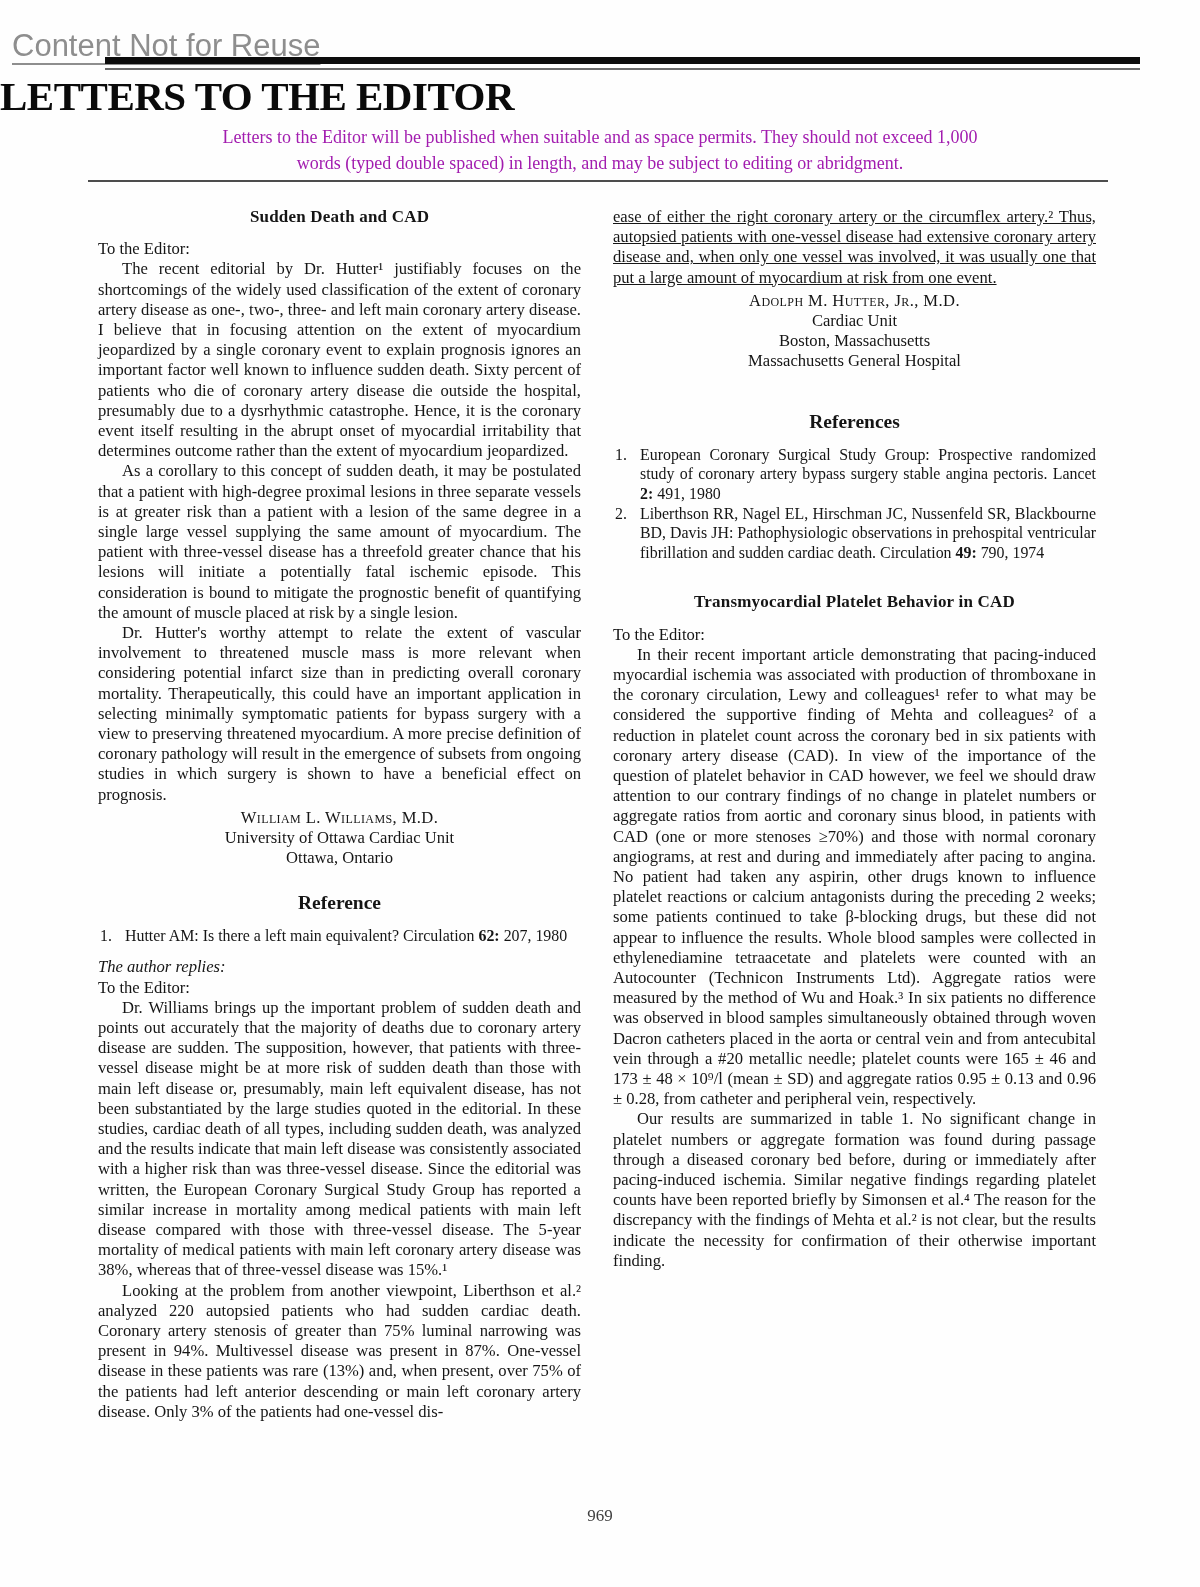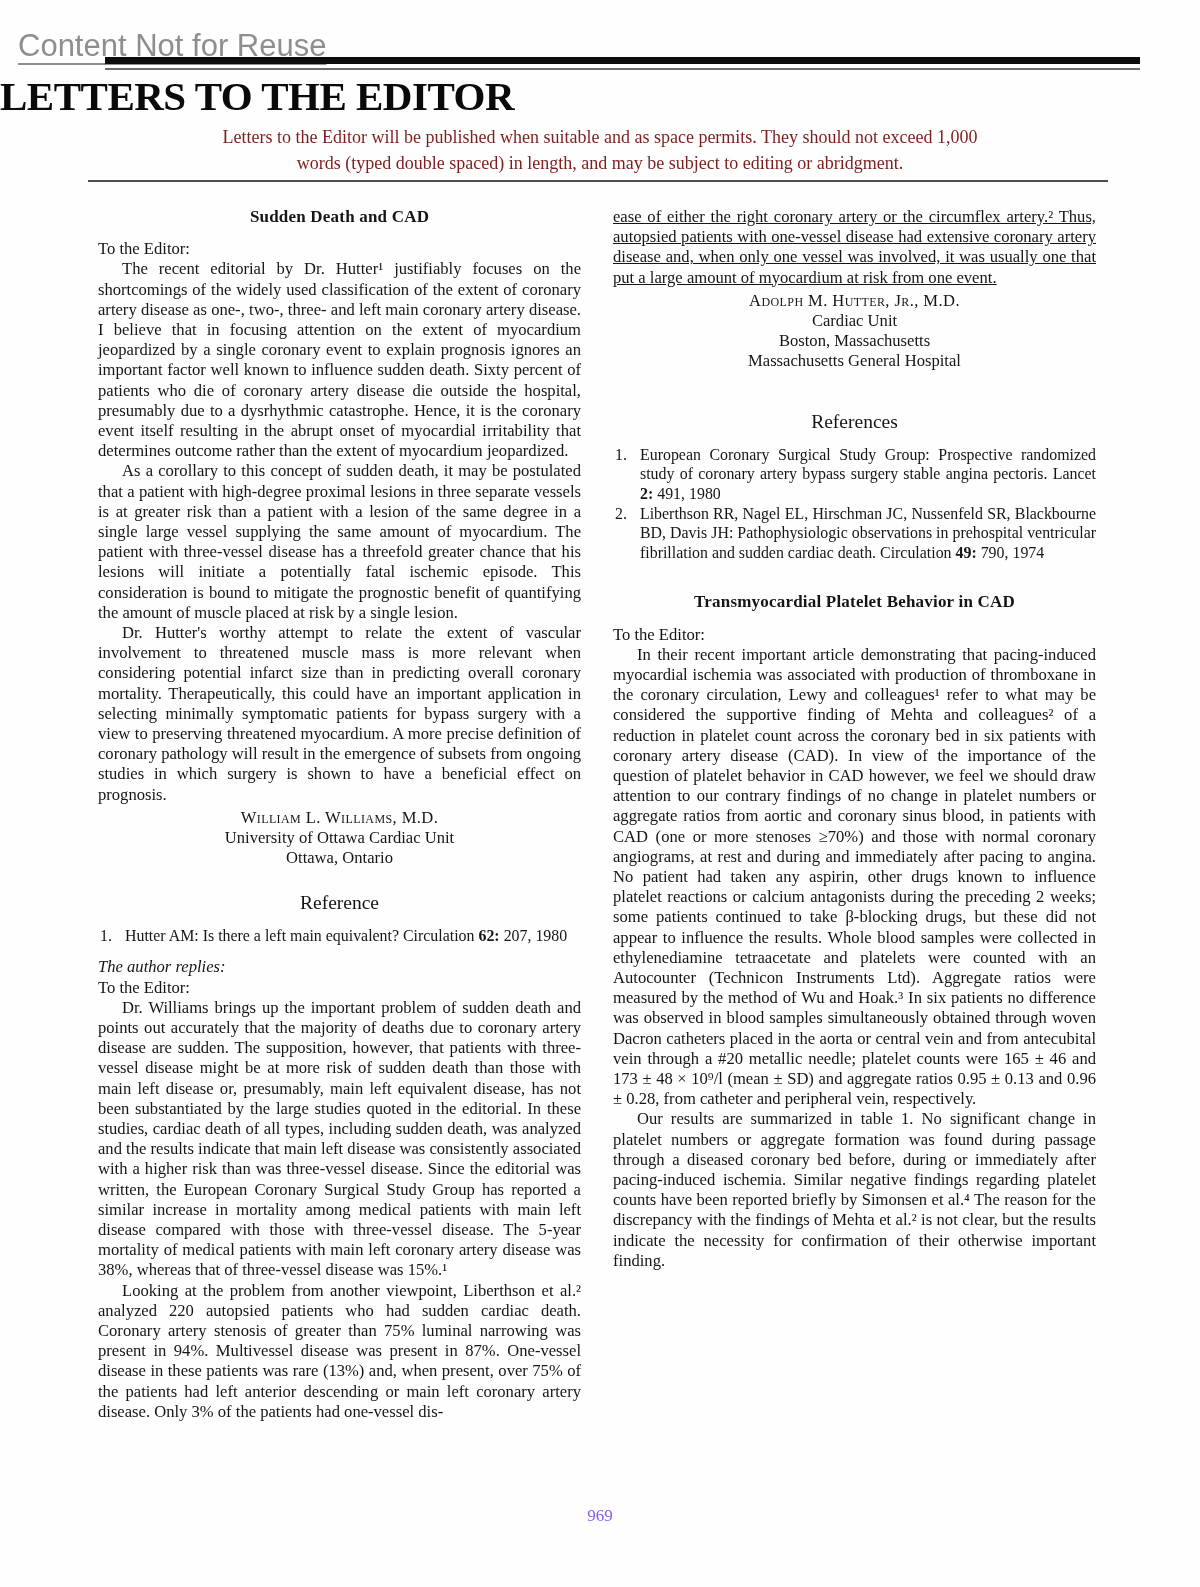--- a/index.html
+++ b/index.html
@@ -10,21 +10,21 @@
     height: 1587px;
     background: #fefefe;
     font-family: "Liberation Serif", serif;
     color: #151515;
     overflow: hidden;
   }
 
   
   .watermark {
     position: absolute;
-    left: 18px;
+    left: 12px;
     top: 28px;
     font-family: "Liberation Sans", sans-serif;
     font-size: 31px;
     color: #8e8e8e;
     text-decoration: underline;
     text-underline-offset: 7px;
     text-decoration-thickness: 2px;
     white-space: nowrap;
   }
   .rule-thick {
@@ -55,21 +55,21 @@
     color: #0a0a0a;
   }
   .masthead-policy {
     position: absolute;
     left: 150px;
     top: 124px;
     width: 900px;
     text-align: center;
     font-size: 18px;
     line-height: 26px;
-    color: #7f1d1d;
+    color: #a21caf;
   }
   .masthead-divider {
     position: absolute;
     left: 88px;
     top: 180px;
     width: 1020px;
     height: 2px;
     background: #4d4d4d;
   }
 
@@ -98,39 +98,39 @@
 
   p.body { text-indent: 24px; }
 
   .reply-lead { font-style: italic; margin-top: 12px; text-align: left; }
 
   .sig { text-align: center; margin-top: 3px; }
   .sig-name { font-variant: small-caps; letter-spacing: 0.4px; }
 
   .ref-heading {
     font-size: 19.5px;
-    font-weight: normal;
+    font-weight: bold;
     text-align: center;
     margin-top: 24px;
     margin-bottom: 13px;
   }
 
   .ref-list { font-size: 15.9px; line-height: 19.6px; }
   .ref-item { position: relative; padding-left: 27px; text-align: justify; }
   .ref-num { position: absolute; left: 2px; top: 0; }
   .ref-vol { font-weight: bold; }
 
   .page-number {
     position: absolute;
     left: 0;
     top: 1506px;
     width: 1200px;
     text-align: center;
     font-size: 17px;
-    color: #8b5cf6;
+    color: #404040;
   }
 </style>
 </head>
 <body>
 
 <div class="page">
 
   <div class="watermark">Content Not for Reuse</div>
   <div class="rule-thick"></div>
   <div class="rule-thin"></div>

